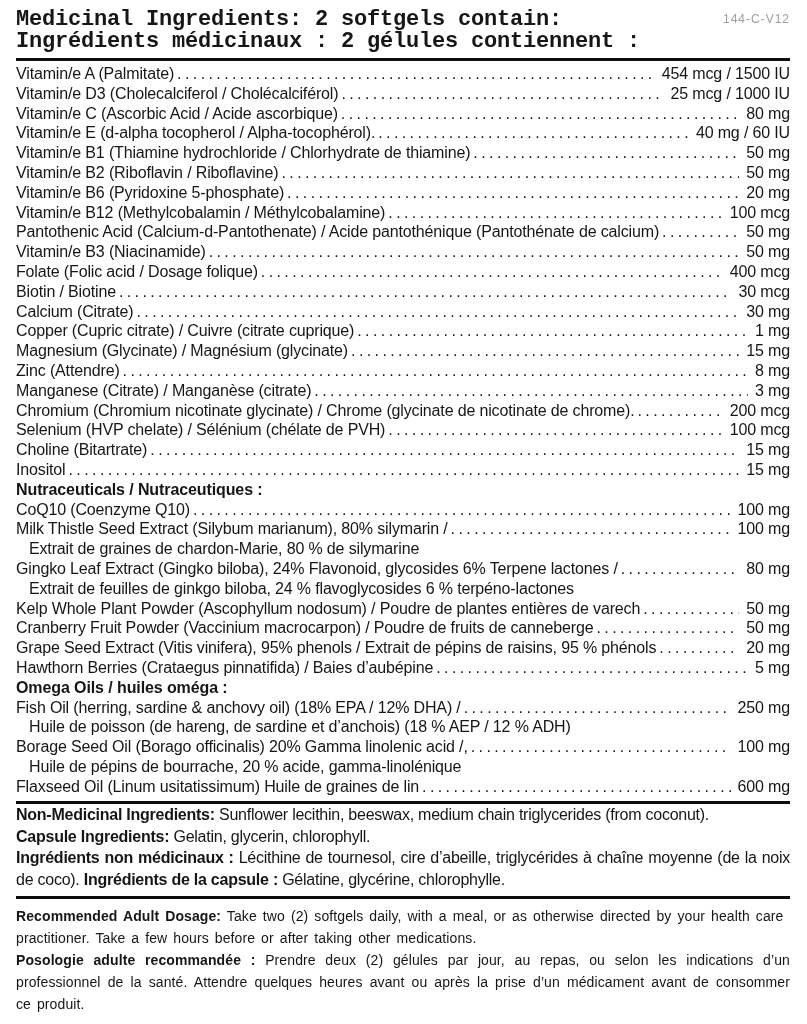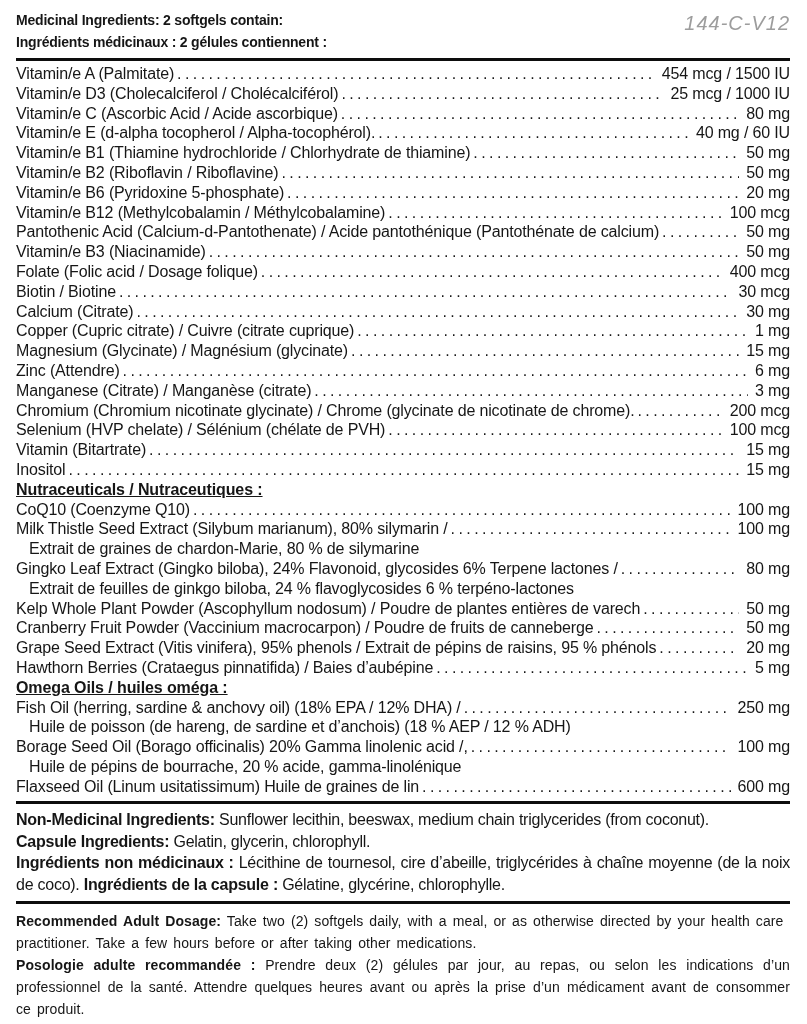--- a/index.html
+++ b/index.html
@@ -7,47 +7,47 @@
   body {
     height: 1024px;
     font-family: "Liberation Sans", sans-serif;
     color: #161616;
     overflow: hidden;
   }
   .page { padding: 9px 17px 0 16px; }
 
   
   .hdr { display: flex; justify-content: space-between; align-items: flex-start; }
-  .hdr-titles { font-weight: bold; font-size: 14px; line-height: 22px; letter-spacing: -0.2px; }
-  .hdr-code { color: #9d9d9d; font-size: 20px; letter-spacing: 1px; margin-top: 3px; white-space: nowrap; font-style: italic; }
+  .hdr-titles { font-weight: bold; font-size: 22px; line-height: 22px; letter-spacing: -0.2px; font-family: Liberation Mono, monospace; }
+  .hdr-code { color: #9d9d9d; font-size: 12px; letter-spacing: 1px; margin-top: 3px; white-space: nowrap; }
 
   .rule { height: 3px; background: #0d0d0d; }
   .rule-top { margin-top: 5px; }
   .rule-mid { margin-top: 5px; }
   .rule-low { margin-top: 6px; }
 
   
   .tbl { margin-top: 3px; font-size: 16px; line-height: 19.8px; letter-spacing: -0.15px; }
   .row { display: flex; align-items: baseline; }
   .row .nm { white-space: nowrap; }
   .row.cont { padding-left: 13px; align-items: center; }
-  .row.heading .nm { font-weight: bold; letter-spacing: -0.1px; text-decoration: underline; }
+  .row.heading .nm { font-weight: bold; letter-spacing: -0.1px; }
   .leader { flex: 1 1 auto; overflow: hidden; white-space: nowrap; margin: 0 7px 0 3px; min-width: 6px; }
   .leader::after {
     content: "...................................................................................................................................................................................................";
     letter-spacing: 3.4px;
   }
   .amt { white-space: nowrap; text-align: right; }
   .i { }
   .b { font-weight: bold; }
 
   
   .sect { font-size: 16px; letter-spacing: -0.25px; }
   .sect p { line-height: 21.4px; }
-  #non-medicinal-section { margin-top: 5px; }
+  #non-medicinal-section { }
   #dosage-section { margin-top: 6px; font-size: 14px; letter-spacing: 0.1px; word-spacing: 2px; }
   #dosage-section p { line-height: 22px; }
   p.just { text-align: justify; }
 </style>
 </head>
 <body>
 
 <div class="page">
 
   <div class="hdr">
@@ -132,39 +132,39 @@
         <span class="amt">1 mg</span>
       </div>
       <div class="row item">
         <span class="nm"><span>Magnesium (Glycinate) / Magnésium (glycinate)</span></span>
         <span class="leader"></span>
         <span class="amt">15 mg</span>
       </div>
       <div class="row item">
         <span class="nm"><span>Zinc (Attendre)</span></span>
         <span class="leader"></span>
-        <span class="amt">6 mg</span>
+        <span class="amt">8 mg</span>
       </div>
       <div class="row item">
         <span class="nm"><span>Manganese (Citrate) / Manganèse (citrate)</span></span>
         <span class="leader"></span>
         <span class="amt">3 mg</span>
       </div>
       <div class="row item">
         <span class="nm"><span>Chromium (Chromium nicotinate glycinate) / Chrome (glycinate de nicotinate de chrome).</span></span>
         <span class="leader"></span>
         <span class="amt">200 mcg</span>
       </div>
       <div class="row item">
         <span class="nm"><span>Selenium (HVP chelate) / Sélénium (chélate de PVH)</span></span>
         <span class="leader"></span>
         <span class="amt">100 mcg</span>
       </div>
       <div class="row item">
-        <span class="nm"><span>Vitamin (Bitartrate)</span></span>
+        <span class="nm"><span>Choline (Bitartrate)</span></span>
         <span class="leader"></span>
         <span class="amt">15 mg</span>
       </div>
       <div class="row item">
         <span class="nm"><span>Inositol </span></span>
         <span class="leader"></span>
         <span class="amt">15 mg</span>
       </div>
       <div class="row heading">
         <span class="nm"><span>Nutraceuticals / Nutraceutiques :</span></span>

